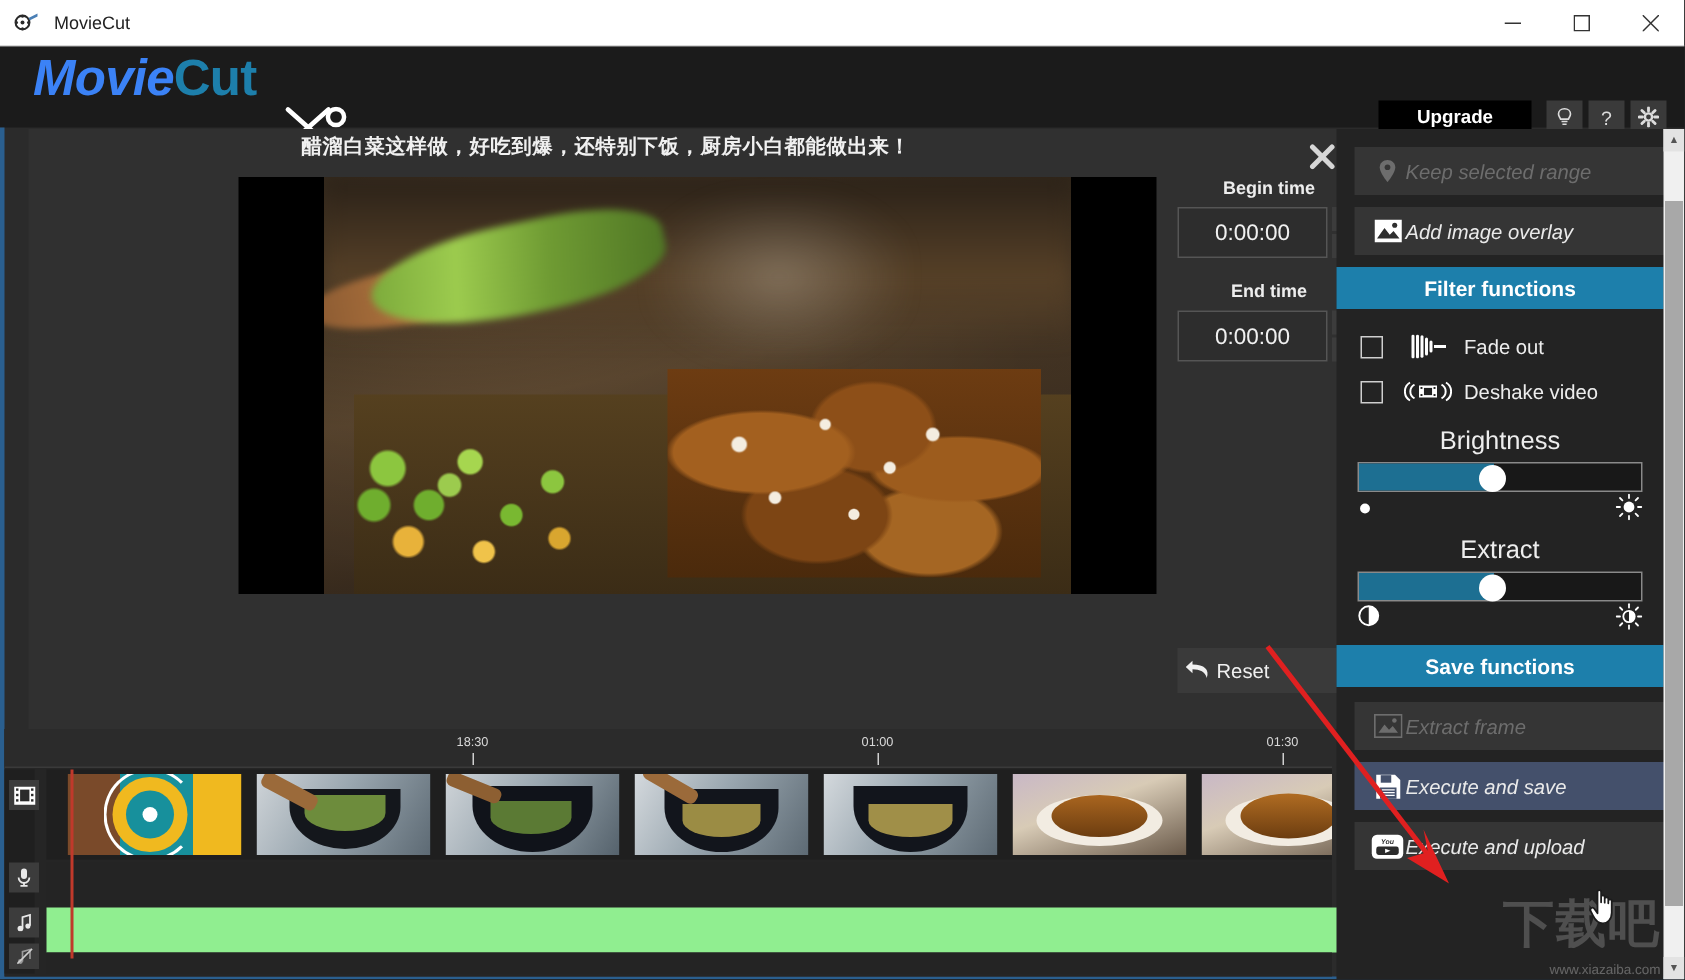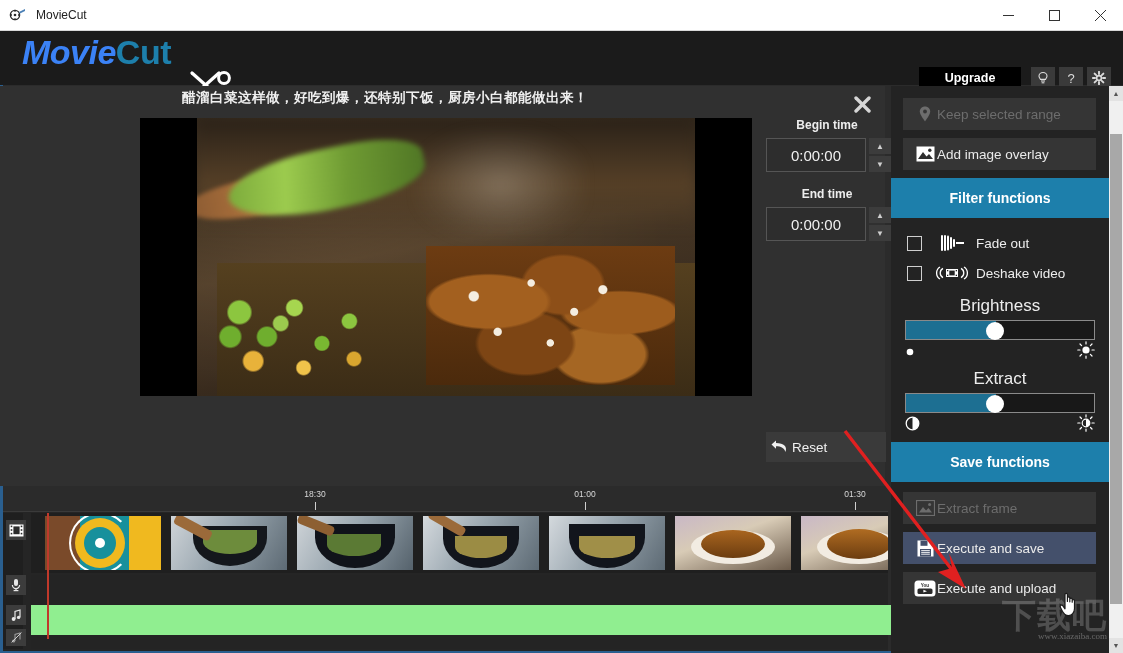--- a/index.html
+++ b/index.html
@@ -60,21 +60,21 @@
     position: absolute; left: 0; top: 85px; width: 3px; height: 568px;
     background: #2a5f8f;
   }
   .bottom-edge {
     position: absolute; left: 0; bottom: 0; width: 1123px; height: 2px;
     background: #2a5f8f;
   }
 
   
   .preview-zone {
-    position: absolute; left: 0; top: 86px; width: 885px; height: 400px;
+    position: absolute; left: 19px; top: 86px; width: 885px; height: 400px;
     background: #303030;
   }
   .video-caption {
     position: absolute; left: 0; top: 3px; width: 770px;
     text-align: center; font-size: 13.5px; color: #f0f0f0; font-weight: bold;
     letter-spacing: 0.5px;
   }
   .video-box {
     position: absolute; left: 140px; top: 32px; width: 612px; height: 278px;
     background: #000;
@@ -254,26 +254,26 @@
   }
 
   
   .right-panel {
     position: absolute; left: 891px; top: 86px; width: 218px; height: 567px;
     background: #232323;
   }
   .rp-btn {
     position: relative; margin: 0 12px 8px 12px; height: 32px; background: #353535;
     display: flex; align-items: center; padding-left: 10px;
-    color: #eaeaea; font-size: 13.5px; cursor: pointer; border: none; width: 193px;
+    color: #eaeaea; font-size: 13.5px; cursor: pointer; border: none; width: 220px; font-style: italic;
   }
   .rp-btn.disabled { color: #6d6d6d; cursor: default; }
   .rp-btn.active { background: #44506b; }
   .rp-head {
-    height: 40px; background: #1d7fab; color: #fff; font-size: 14px;
+    height: 28px; background: #1d7fab; color: #fff; font-size: 14px;
     font-weight: bold; display: flex; align-items: center;
     justify-content: center; margin-bottom: 10px;
   }
   .filter-row {
     display: flex; align-items: center; height: 30px; padding-left: 16px;
     cursor: pointer;
   }
   .cbox {
     width: 15px; height: 15px; border: 1px solid #cfcfcf; background: transparent;
     margin-right: 14px; flex: 0 0 auto;
@@ -313,22 +313,22 @@
     font-size: 7px; color: #555; cursor: pointer;
   }
   .sb-thumb {
     position: absolute; left: 1px; top: 48px; width: 12px; height: 470px;
     background: #a8a8a8; cursor: pointer;
   }
 
   .arrow-svg { position: absolute; left: 0; top: 0; pointer-events: none; z-index: 20; }
   .cursor-hand { position: absolute; left: 1058px; top: 588px; z-index: 21; }
   .watermark {
-    position: absolute; right: 16px; bottom: 12px; z-index: 19;
-    color: rgba(255,255,255,0.30); font-size: 9px; font-family: Liberation Serif, serif;
+    position: absolute; right: 16px; bottom: 2px; z-index: 19;
+    color: rgba(255,255,255,0.30); font-size: 9px;
   }
   .wm-logo {
     position: absolute; right: 16px; bottom: 14px; z-index: 19;
     font-size: 34px; font-weight: bold; color: rgba(255,255,255,0.20);
     letter-spacing: 1px;
   }
 </style>
 </head>
 <body>
 

